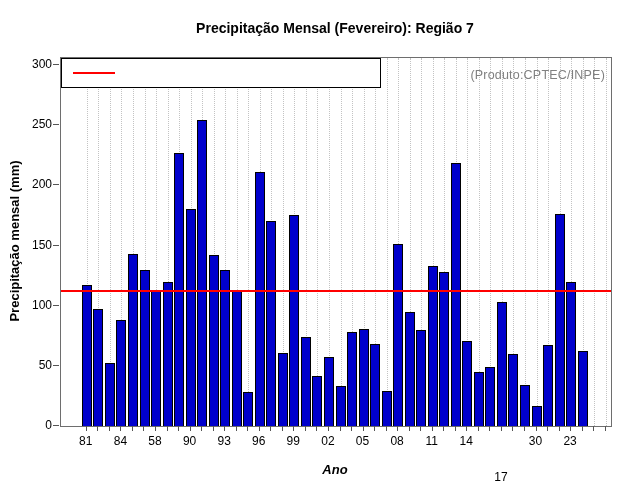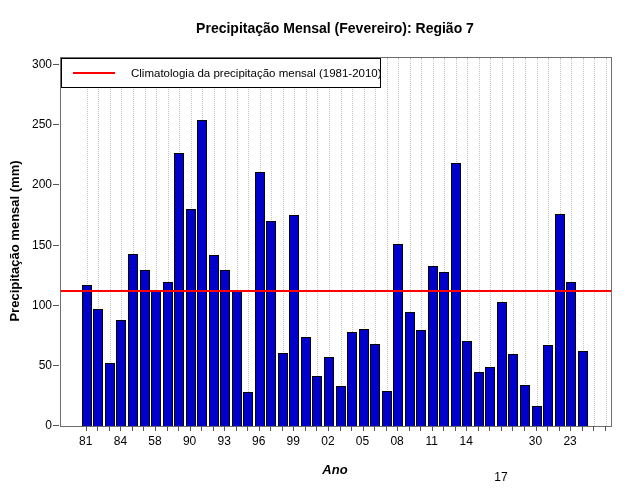--- a/index.html
+++ b/index.html
@@ -159,22 +159,22 @@
       <div class="bar" title="2019: 34 mm" style="left: 458.9px; height: 40.9px;"></div>
       <div class="bar" title="2020: 17 mm" style="left: 470.5px; height: 20.5px;"></div>
       <div class="bar" title="2021: 67 mm" style="left: 482px; height: 80.6px;"></div>
       <div class="bar" title="2022: 176 mm" style="left: 493.5px; height: 211.8px;"></div>
       <div class="bar" title="2023: 120 mm" style="left: 505.1px; height: 144.4px;"></div>
       <div class="bar" title="2024: 62 mm" style="left: 516.6px; height: 74.6px;"></div>
     </div>
   <div class="clim-line" id="clim-line" style="top: 232.2px;"></div>
   <div class="legend">
     <span class="legend-swatch"></span>
-    <span class="legend-text">Climatologia da precipitação mensal (1981-2010)</span>
   </div>
+  <div class="watermark">(Produto:CPTEC/INPE)</div>
 </div>
 
 <div id="yaxis-layer">
     <div class="ytick" style="top: 425px;"></div>
     <div class="yticklabel" style="top: 425px; right: 588px; left: auto;">0</div>
     <div class="ytick" style="top: 364.8px;"></div>
     <div class="yticklabel" style="top: 364.8px; right: 588px; left: auto;">50</div>
     <div class="ytick" style="top: 304.7px;"></div>
     <div class="yticklabel" style="top: 304.7px; right: 588px; left: auto;">100</div>
     <div class="ytick" style="top: 244.5px;"></div>

